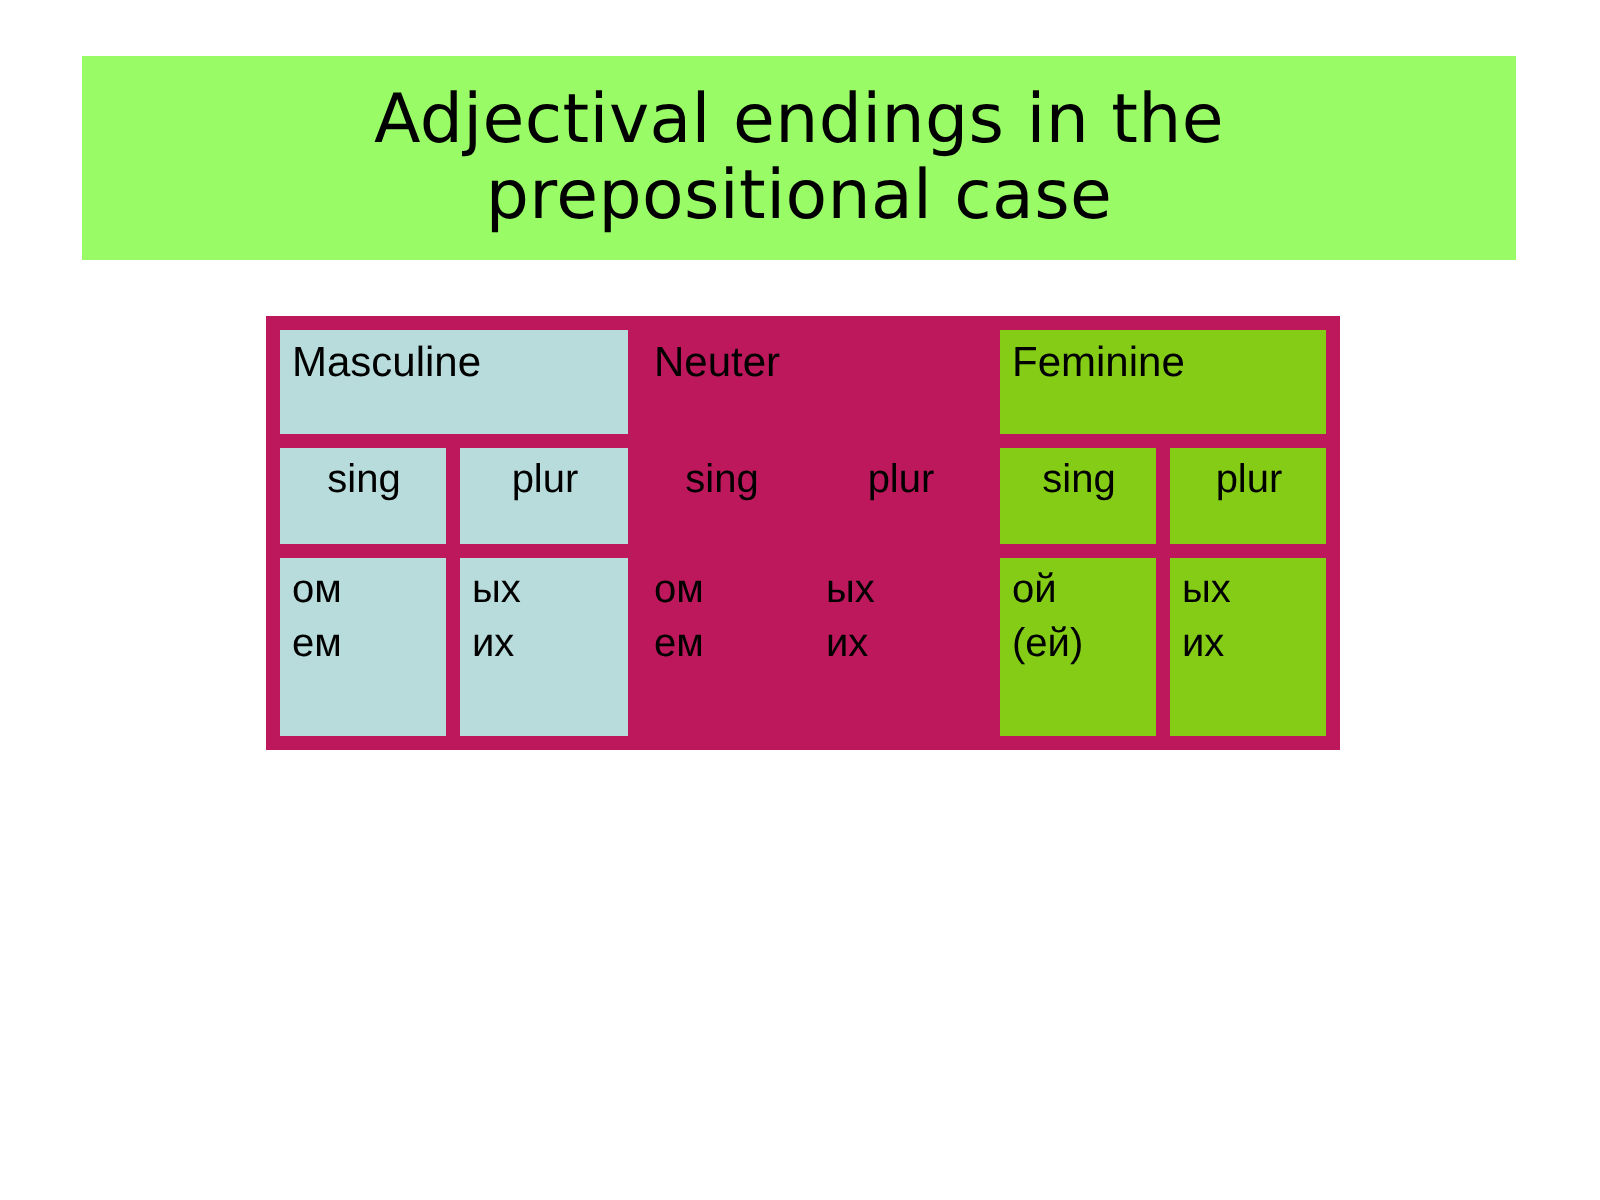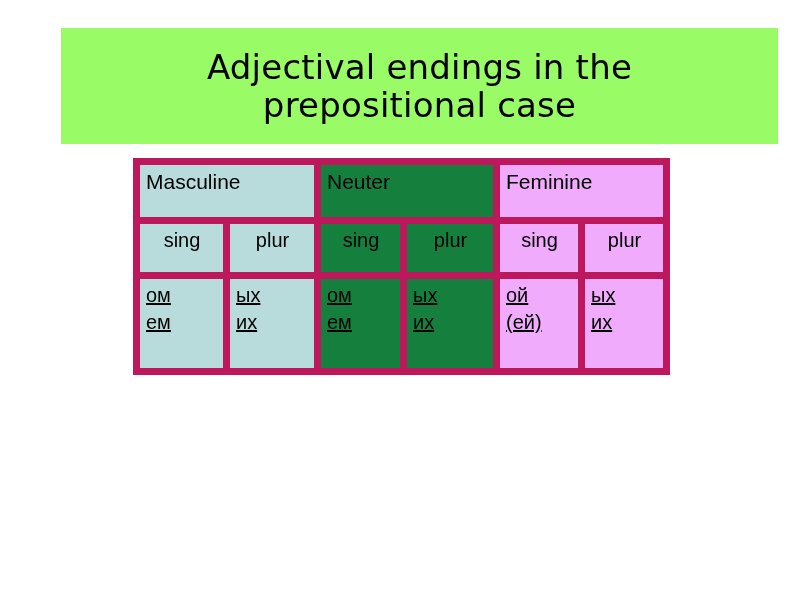--- a/index.html
+++ b/index.html
@@ -14,27 +14,26 @@
     overflow: hidden;
     position: relative;
   }
 
   
   #title-banner {
     position: absolute;
     left: 41px;
     top: 28px;
     width: 717px;
-    height: 116px;
+    height: 102px;
     background: #99fc66;
     display: flex;
     align-items: center;
     justify-content: center;
     box-sizing: border-box;
-    margin-left: 20px;
   }
   #title-text {
     font-family: "DejaVu Sans", sans-serif;
     font-size: 34px;
     line-height: 1.12;
     font-weight: 400;
     color: #000000;
     text-align: center;
     letter-spacing: 0.2px;
     padding: 0 10px;
@@ -68,31 +67,31 @@
   .w-f-sing { width: 85px; }
   .w-f-plur { width: 85px; }
 
   
   .row-group  td { height: 59px; }
   .row-number td { height: 55px; text-align: center; }
   .row-data   td { height: 96px; }
 
   
   .c-masc { background: #b8dcdc; }
-  .c-neut { background: #15803d; }
-  .c-fem  { background: #f0abfc; }
+  .c-neut { background: #be185d; }
+  .c-fem  { background: #84cc16; }
 
   
   .edge-left   { border-left: 3px solid #000000; }
   .edge-right  { border-right: 3px solid #000000; }
   .edge-top    { border-top: 3px solid #000000; }
   .edge-bottom { border-bottom: 3px solid #000000; }
 
   .group-head { font-size: 21px; }
-  .cell-lines { white-space: pre-line; text-decoration: underline; }
+  .cell-lines { white-space: pre-line; }
 </style>
 </head>
 <body>
 
 <div id="title-banner">
   <div id="title-text">Adjectival endings in the
 prepositional case</div>
 </div>
 
 <table id="endings-table">

